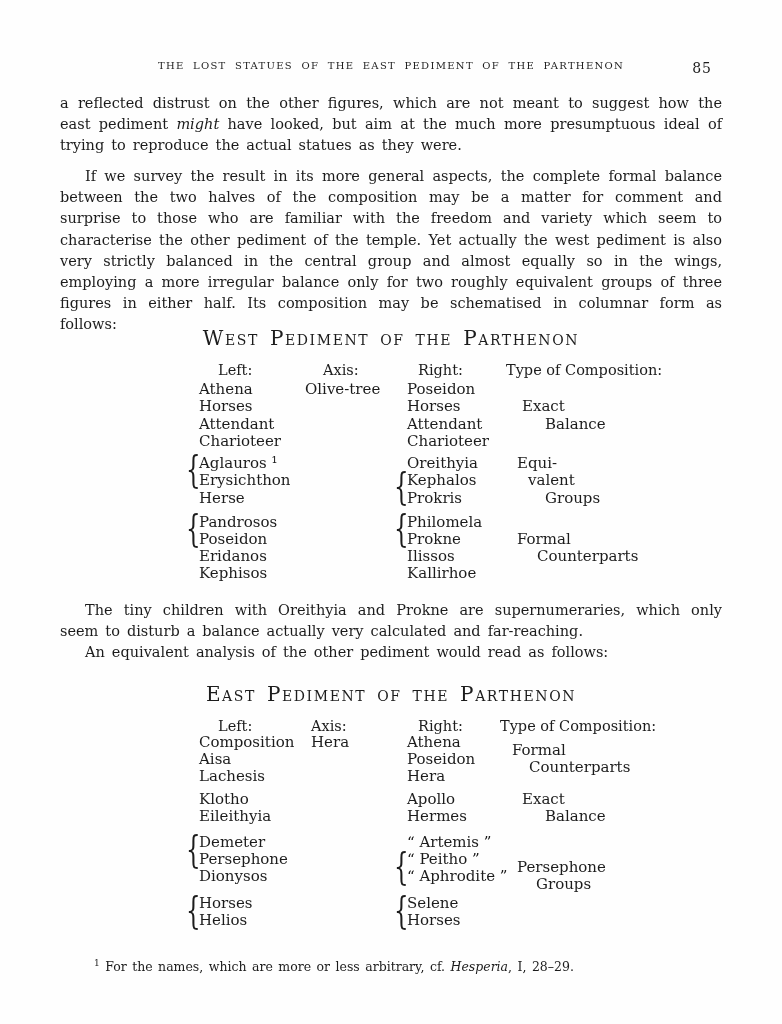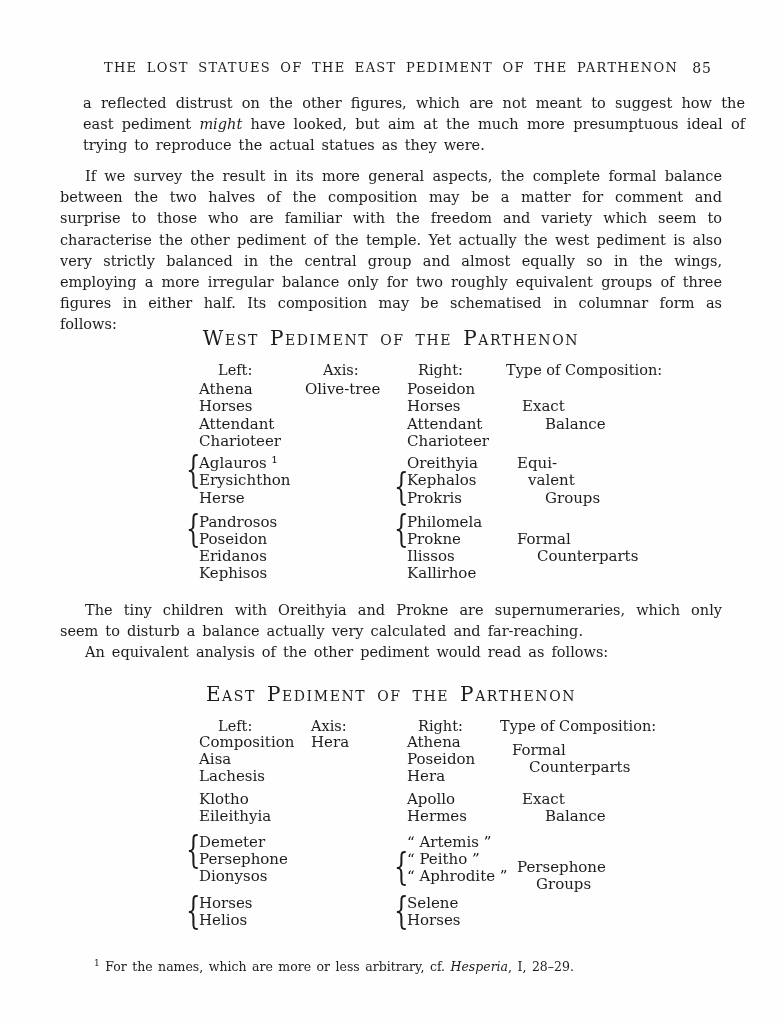--- a/index.html
+++ b/index.html
@@ -8,34 +8,34 @@
     width:782px;height:1024px;
     background:#fefefe;
     color:#1c1c1c;
     font-family:"DejaVu Serif","Liberation Serif",serif;
     overflow:hidden;
   }
   
   .running-head{position:absolute;top:60px;left:0;width:782px;height:22px;}
   .rh-title{
     position:absolute;left:0;top:0;width:100%;
-    text-align:center;font-size:13px;letter-spacing:1.3px;word-spacing:4px;
+    text-align:center;font-size:10px;letter-spacing:1.3px;word-spacing:4px;
     white-space:nowrap;
   }
   .rh-page{
     position:absolute;right:70px;top:0;font-size:14px;letter-spacing:1px;
   }
   
   .para{
     position:absolute;left:60px;width:662px;margin:0;
     font-size:14.5px;line-height:21.2px;word-spacing:2.4px;
     text-align:justify;
   }
   .para.indent{text-indent:25px;}
-  #para1{top:93px;margin-left:23px;}
+  #para1{top:93px;}
   #para2{top:166px;}
   #para3{top:600px;}
   #para4{top:642px;}
   
   .schema{
     position:absolute;left:60px;width:662px;
     font-size:15px;
   }
   #west-table{top:326px;height:262px;}
   #east-table{top:682px;height:252px;}

